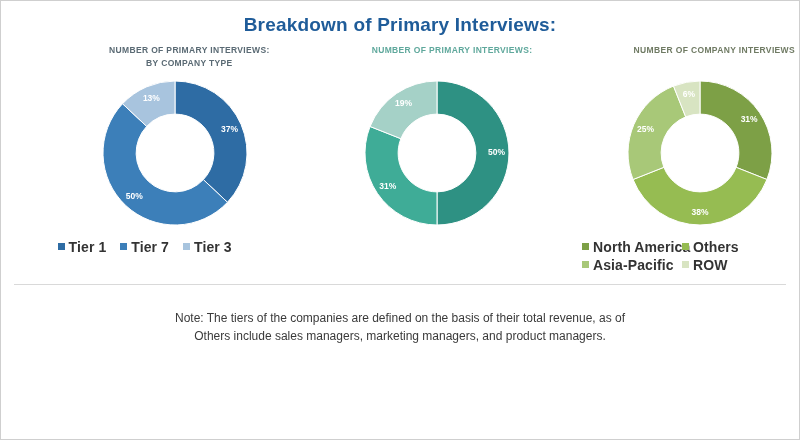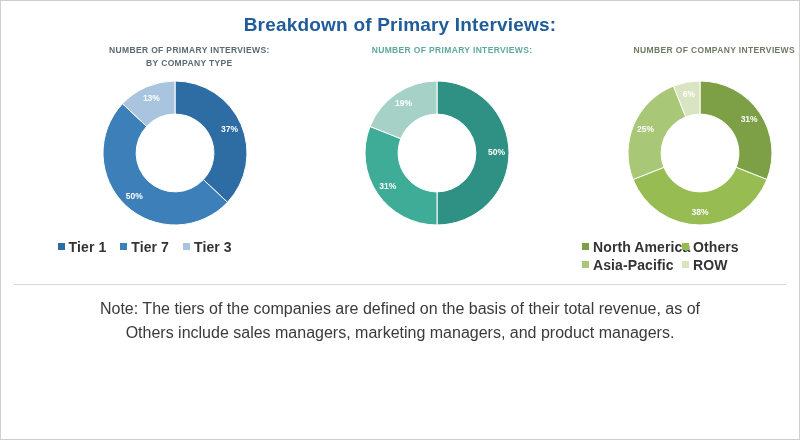--- a/index.html
+++ b/index.html
@@ -123,24 +123,24 @@
   
   .divider {
     width: 772px;
     height: 1px;
     background: #d9d9d9;
     margin: 10px auto 0 auto;
   }
 
   
   .note {
-    margin: 12px auto 0 auto;
+    margin: 24px auto 0 auto;
     width: 746px;
     text-align: center;
-    font-size: 16px;
+    font-size: 12px;
     color: #3a3a3a;
     line-height: 1.52;
   }
   .note p {
     margin: 0;
   }
 </style>
 </head>
 <body>
 

